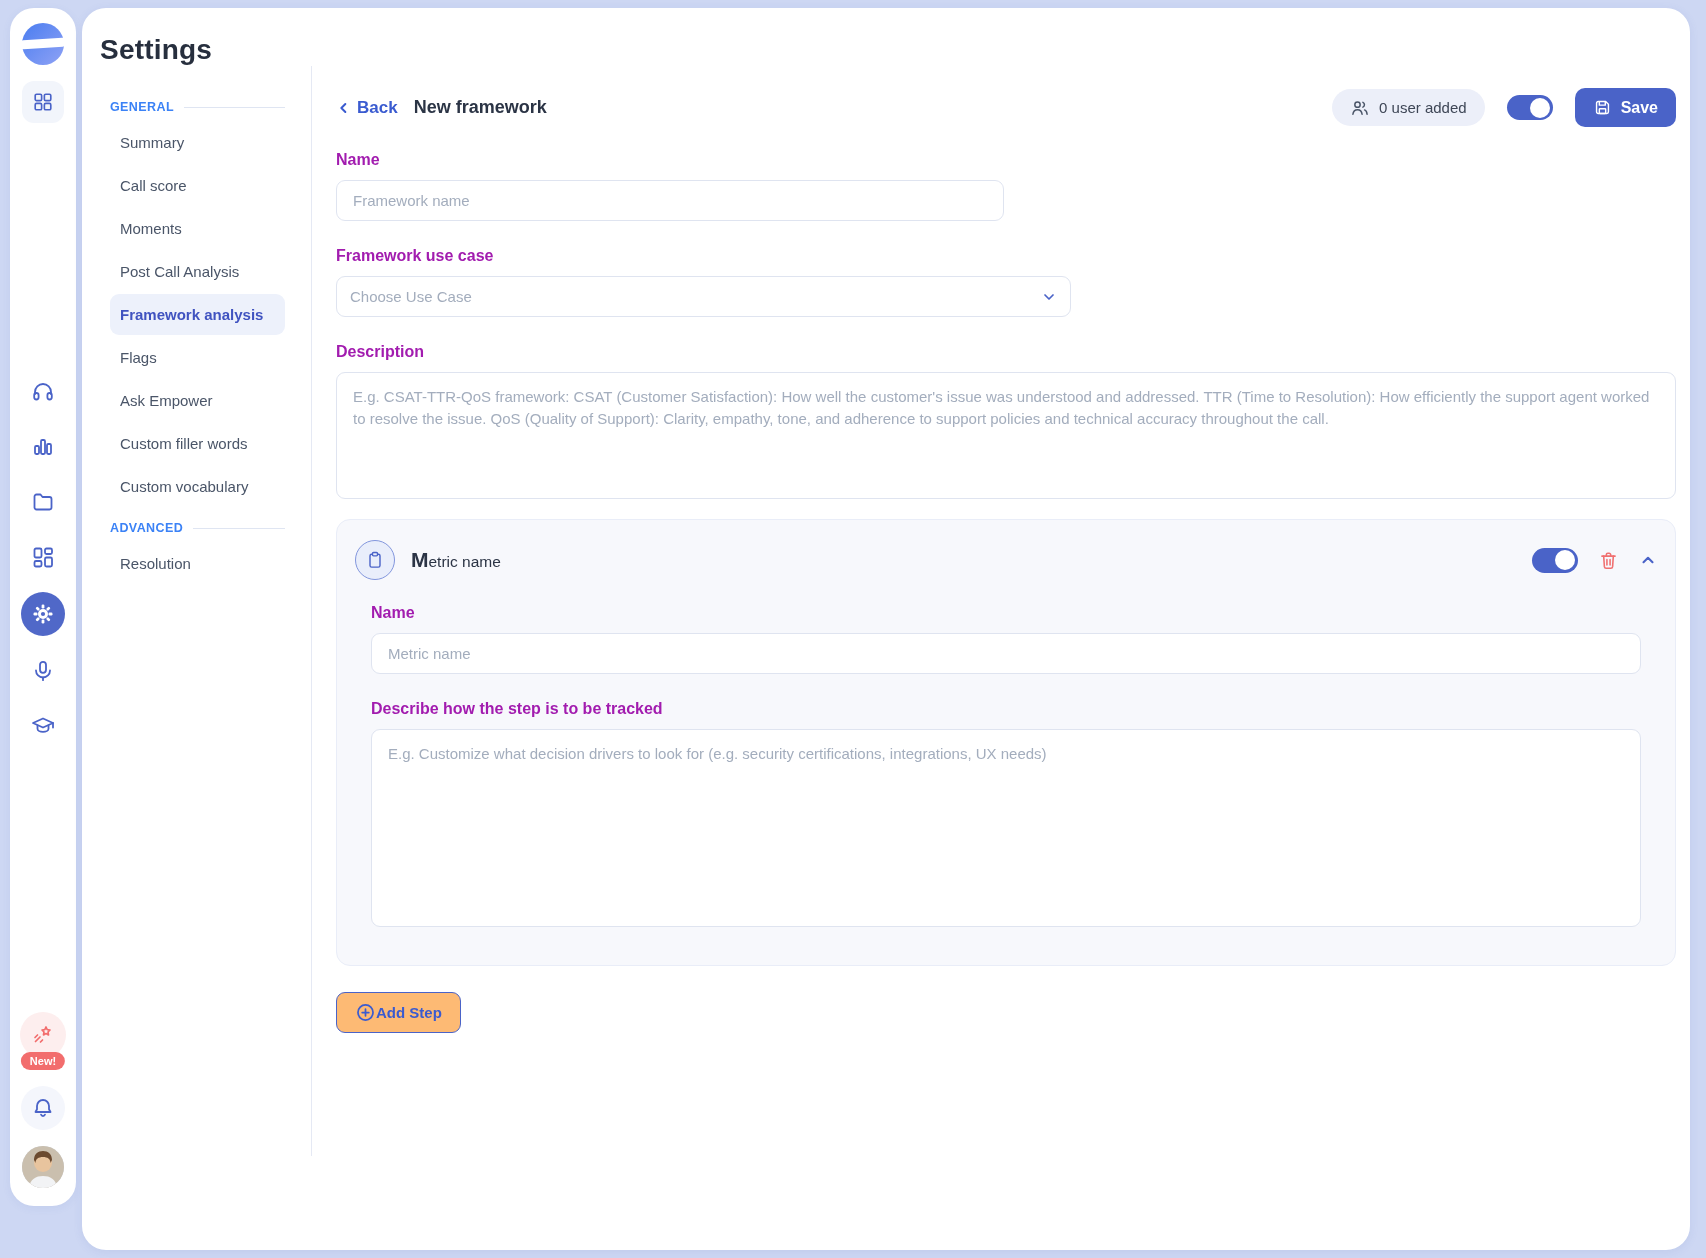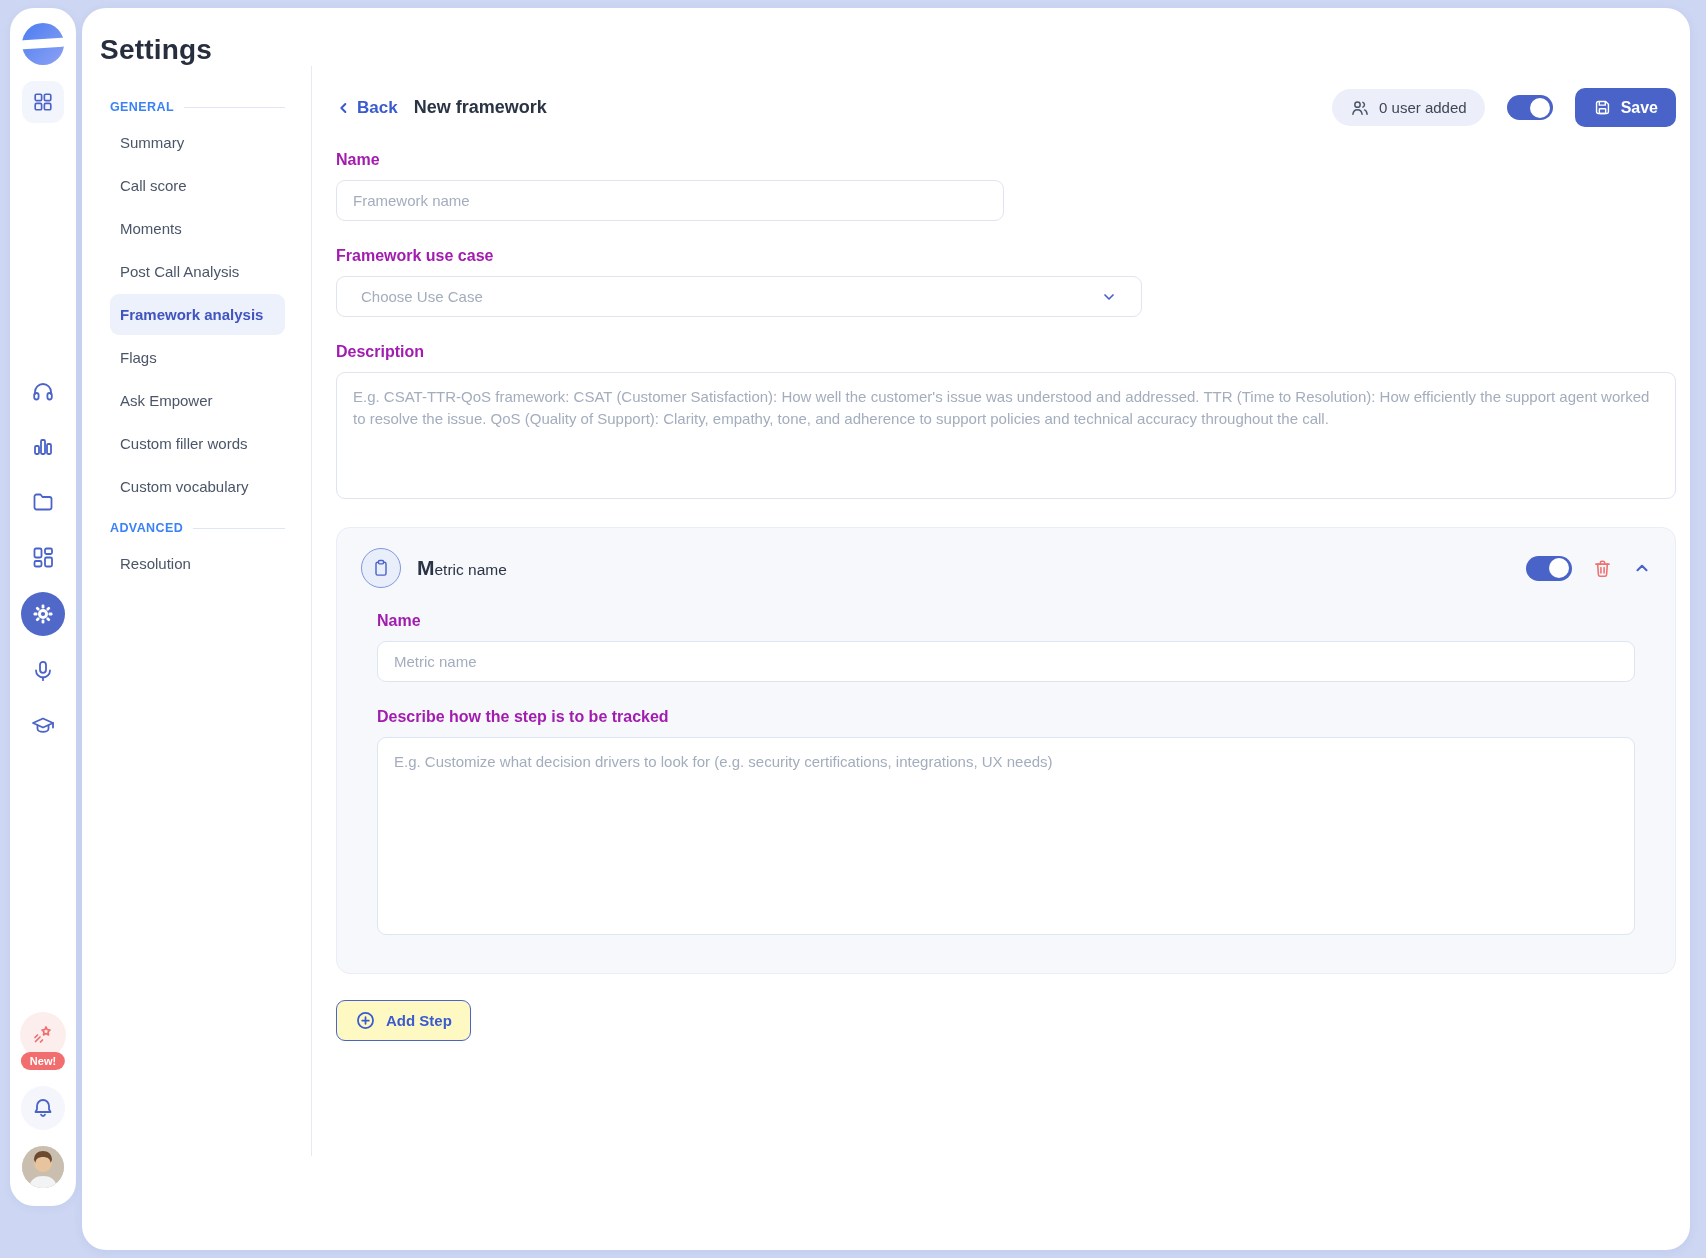--- a/index.html
+++ b/index.html
@@ -133,56 +133,56 @@
   
   .field-label { font-size:16px; font-weight:700; color:#a21caf; margin-top:26px; }
   .field-label.first { margin-top:24px; }
   .text-input {
     display:block; margin-top:11px; width:668px; height:41px;
     border:1px solid #dfe4f0; border-radius:9px; padding:0 16px;
     font-size:15px; font-family:inherit; color:#2b3445; background:#fff; outline:none;
   }
   .text-input::placeholder, .area-input::placeholder { color:#a3adbd; opacity:1; }
   .select-box {
-    margin-top:11px; width:806px; height:41px; border:1px solid #dfe4f0;
-    border-radius:9px; padding:0 24px; display:flex; align-items:center;
+    margin-top:11px; width:735px; height:41px; border:1px solid #dfe4f0;
+    border-radius:9px; padding:0 13px; display:flex; align-items:center;
     justify-content:space-between; cursor:pointer; background:#fff;
   }
   .select-placeholder { font-size:15px; color:#a3adbd; }
   .area-input {
     display:block; margin-top:11px; width:100%; height:127px;
     border:1px solid #dfe4f0; border-radius:9px; padding:13px 16px;
     font-size:15px; font-family:inherit; color:#2b3445; line-height:1.45;
     resize:none; outline:none; background:#fff;
   }
 
   
   .metric-card {
-    margin-top:28px; background:#f7f8fc; border:1px solid #e9edf8;
-    border-radius:14px; padding:20px 24px 38px;
+    margin-top:20px; background:#f7f8fc; border:1px solid #e9edf8;
+    border-radius:14px; padding:20px 18px 38px;
   }
   .metric-head { display:flex; align-items:center; }
   .metric-badge {
     width:40px; height:40px; border-radius:50%; background:#e9eefb;
     border:1.5px solid #8296dd; display:flex; align-items:center; justify-content:center;
     color:#4a63c8; flex-shrink:0;
   }
   .metric-title { display:block; margin-left:16px; font-size:15.5px; color:#2b3445; font-weight:400; }
   .metric-title::first-letter { font-size:21px; font-weight:700; }
   .metric-head-right { margin-left:auto; display:flex; align-items:center; gap:20px; }
   .trash-btn { color:#f07070; cursor:pointer; display:flex; }
   .chevron-up-btn { color:#4a63c8; cursor:pointer; display:flex; }
   .metric-body { padding:0 16px; }
   .metric-body .text-input { width:100%; }
   .metric-body .area-input { height:198px; }
 
   
   .add-step-btn {
-    margin-top:26px; display:inline-flex; align-items:center; gap:10px;
-    background:#fef9c3; border:1.5px solid #4a63c8; border-radius:9px;
+    margin-top:26px; display:inline-flex; align-items:center; gap:0;
+    background:#fdba74; border:1.5px solid #4a63c8; border-radius:9px;
     height:41px; padding:8px 18px; color:#3a5bd0; font-size:15px; font-weight:700;
     cursor:pointer; font-family:inherit;
   }
 
   svg { display:block; }
 </style>
 </head>
 <body>
 
 <div class="rail">

